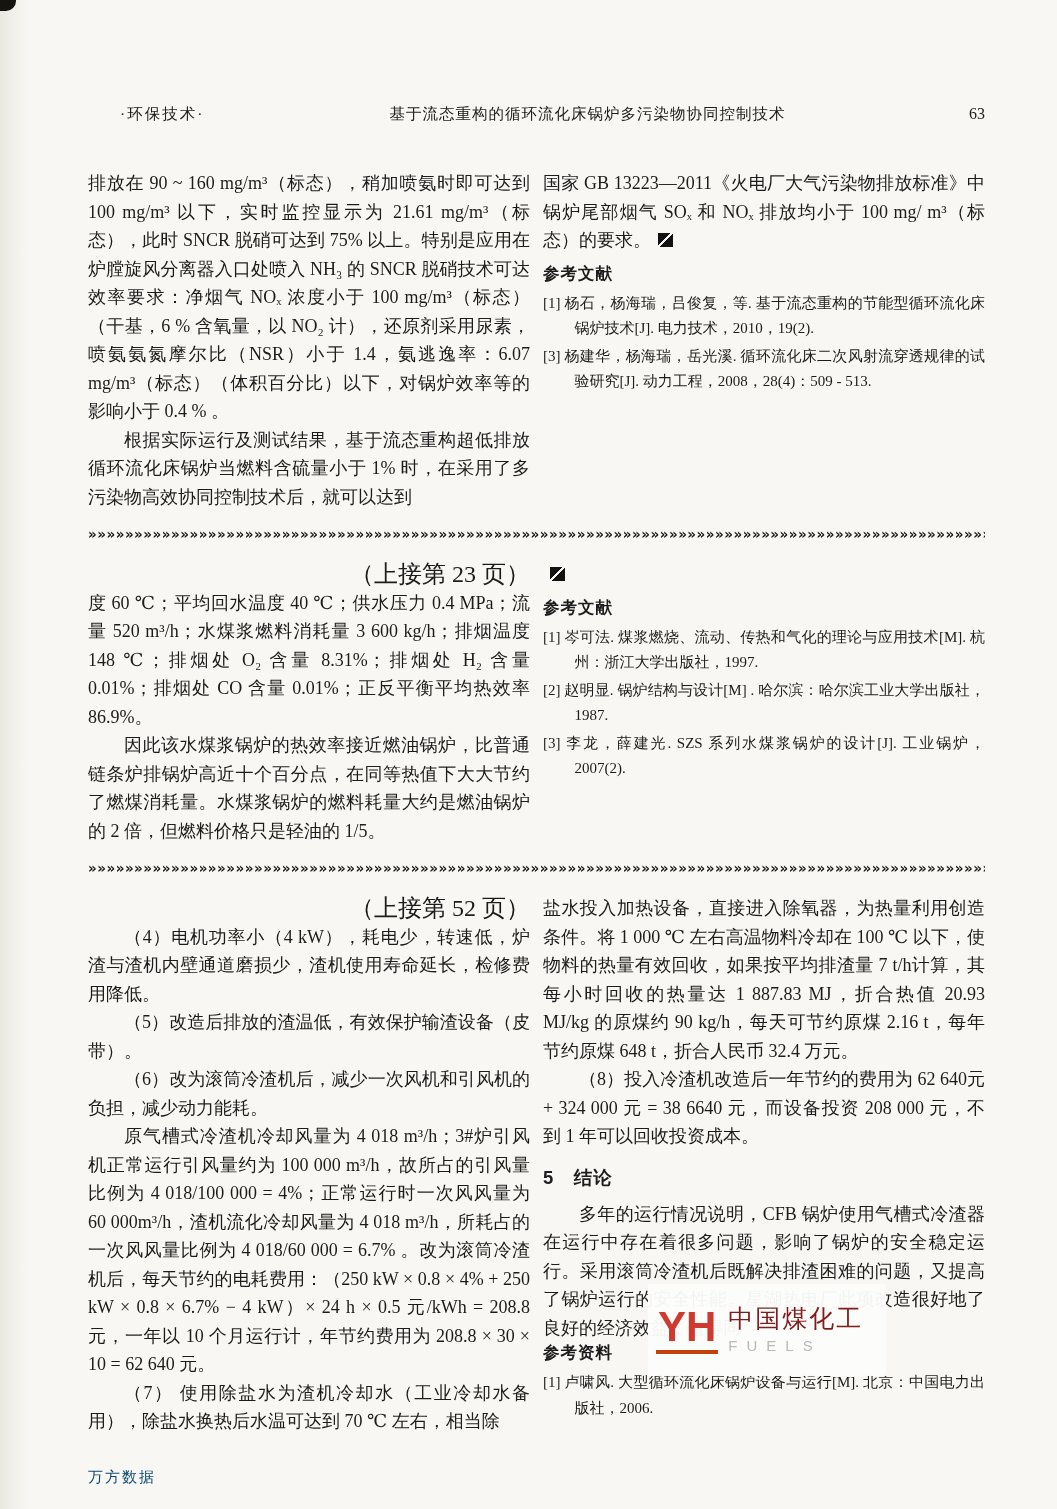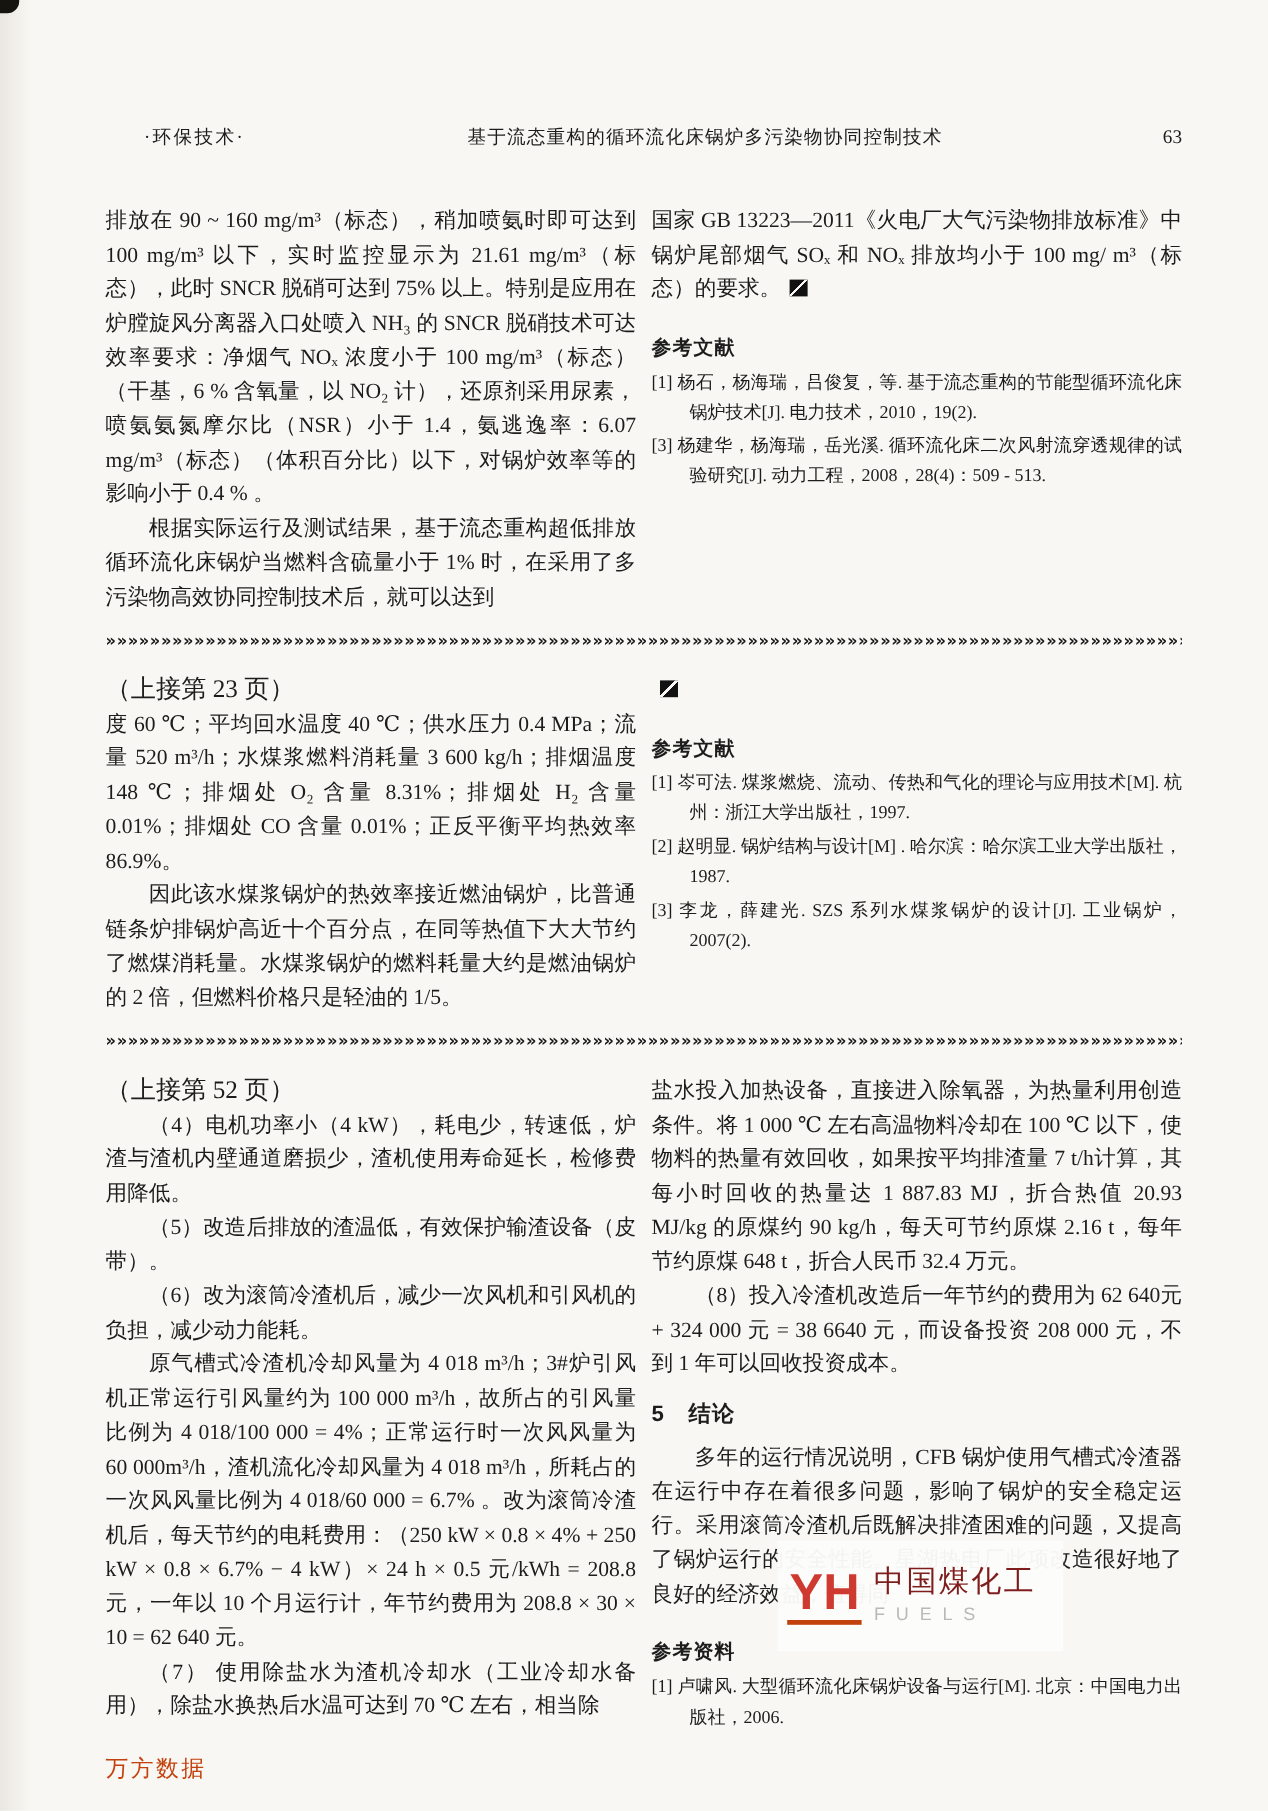--- a/index.html
+++ b/index.html
@@ -25,37 +25,37 @@
   .cols{ display:flex; gap:13px; }
   .col{ flex:1; min-width:0; }
   p.body{
     font-size:18px; line-height:28.5px;
     text-align:justify; text-indent:2em;
   }
   p.body.noind{ text-indent:0; }
   h3.refhead{
     font-family:Liberation Sans, sans-serif;
     font-size:16.5px; font-weight:bold; letter-spacing:1px;
-    margin:24px 0 6px 0;
+    margin:0 0 6px 0;
   }
   p.ref{
     font-size:15px; line-height:25.5px; text-align:justify;
     padding-left:2.1em; text-indent:-2.1em; margin-bottom:2px;
   }
   .endicon{
     display:inline-block; width:15px; height:14px; margin-left:7px;
     vertical-align:-1px; background:#121212;
     background-image:linear-gradient(135deg,transparent 44%,#f8f7f3 44%,#f8f7f3 54%,transparent 54%);
   }
   .divider{
     margin:16px 0 18px 0; height:15px; overflow:hidden; white-space:nowrap;
     font-family:"DejaVu Sans",sans-serif; font-size:13.5px; font-weight:bold;
     line-height:15px; color:#1a1a1a; letter-spacing:0.5px;
   }
-  .contmark{ font-size:21px; line-height:28.5px; }
+  .contmark{ font-size:24px; line-height:28.5px;text-align:right; }
   h2.conclusion{
     font-family:"Liberation Sans","DejaVu Sans",sans-serif;
     font-size:18.5px; font-weight:bold; margin:14px 0 10px 0; letter-spacing:1px;
   }
   
   .wm{
     position:absolute; left:648px; top:1284px; width:238px; height:92px;
     background:rgba(252,252,250,0.96);
     display:flex; align-items:center; gap:10px; padding:6px 8px;
   }
@@ -69,21 +69,21 @@
     font-family:Liberation Serif, serif;
     font-size:25px; color:#7f1d1d; letter-spacing:2px; line-height:32px;
   }
   .wm-abbr{
     font-family:"Liberation Sans","DejaVu Sans",sans-serif;
     font-size:15px; color:#b9b9b9; letter-spacing:9px; line-height:22px;
   }
   .footer-stamp{
     position:absolute; left:88px; bottom:22px;
     font-family:"Liberation Sans","DejaVu Sans",sans-serif;
-    font-size:19px; color:#c2410c; letter-spacing:2px;
+    font-size:15px; color:#0c4a6e; letter-spacing:2px;
   }
   .mb8{ margin-bottom:8px; }
 </style>
 </head>
 <body>
 
 <div class="corner-mark"></div>
 
 <div class="page">
 

